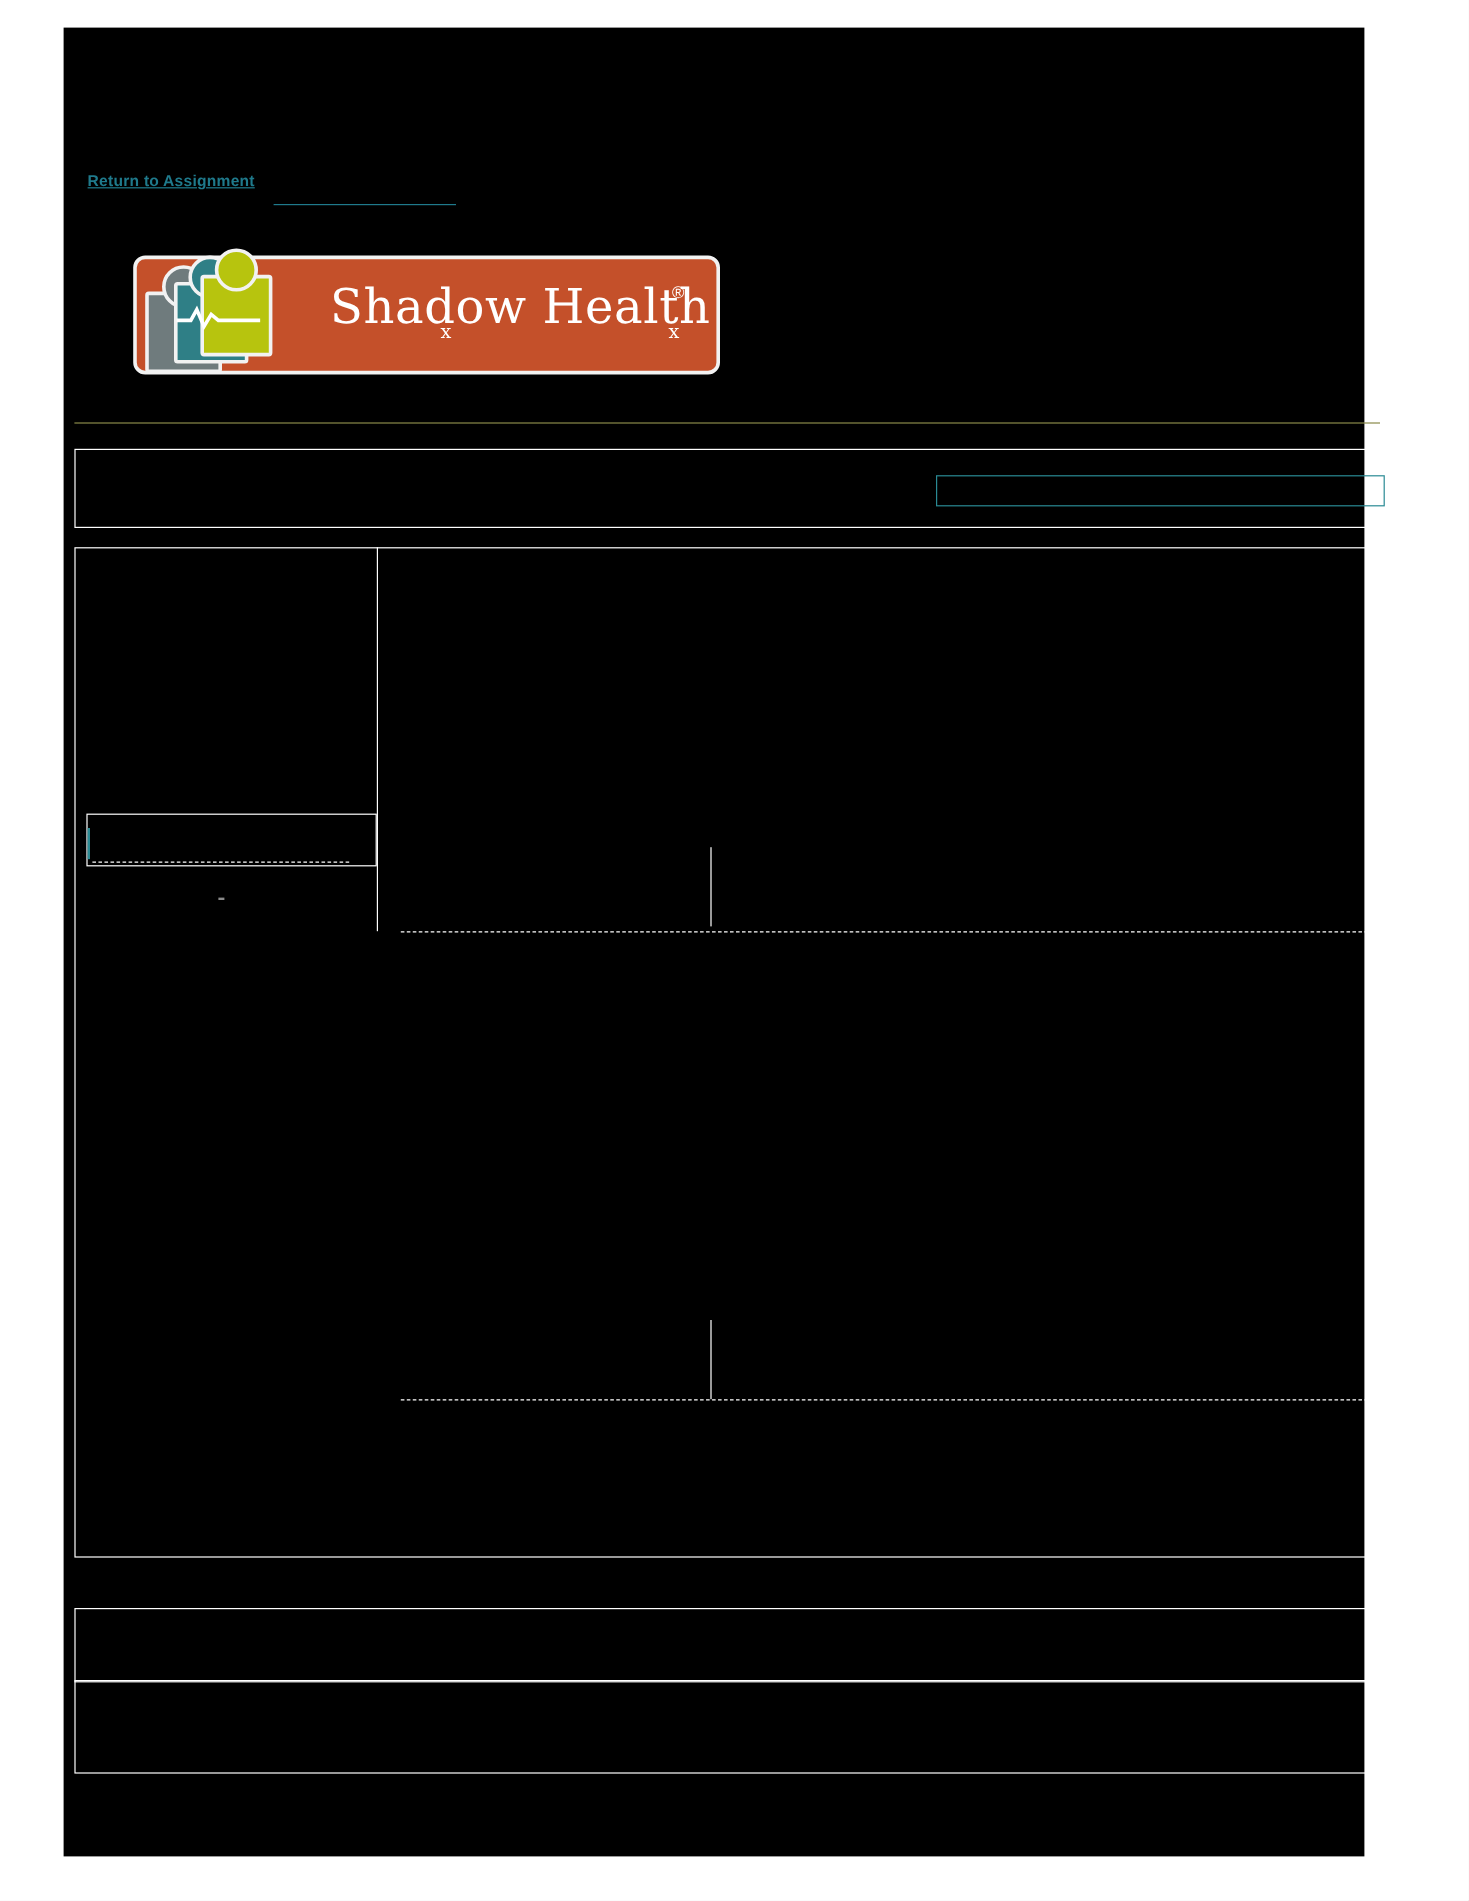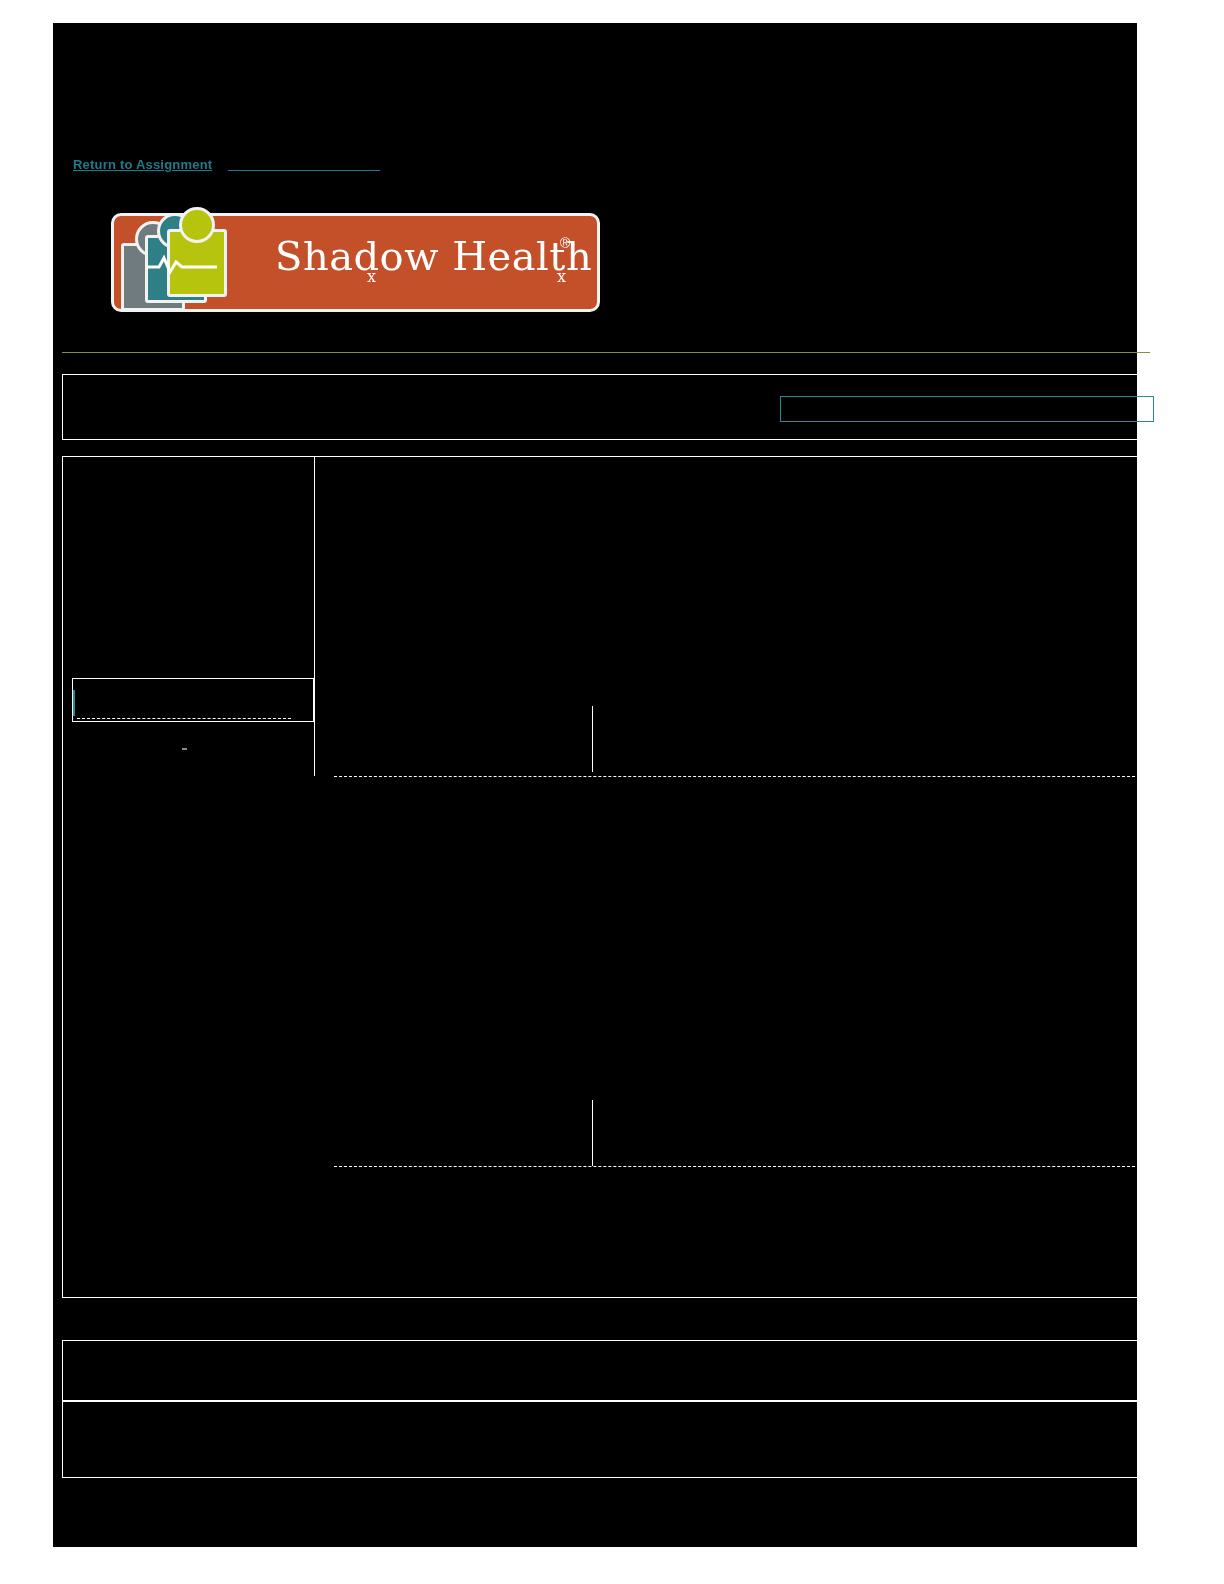--- a/index.html
+++ b/index.html
@@ -23,21 +23,21 @@
     left: 53px;
     top: 23px;
     width: 1084px;
     height: 1524px;
     background: #000000;
   }
   
   .return-link {
     position: absolute;
     left: 73px;
-    top: 157px;
+    top: 143px;
     font-size: 13px;
     font-weight: bold;
     color: #1f7a8c;
     text-decoration: underline;
     letter-spacing: 0.2px;
     white-space: nowrap;
   }
   .return-underline {
     position: absolute;
     left: 228px;

